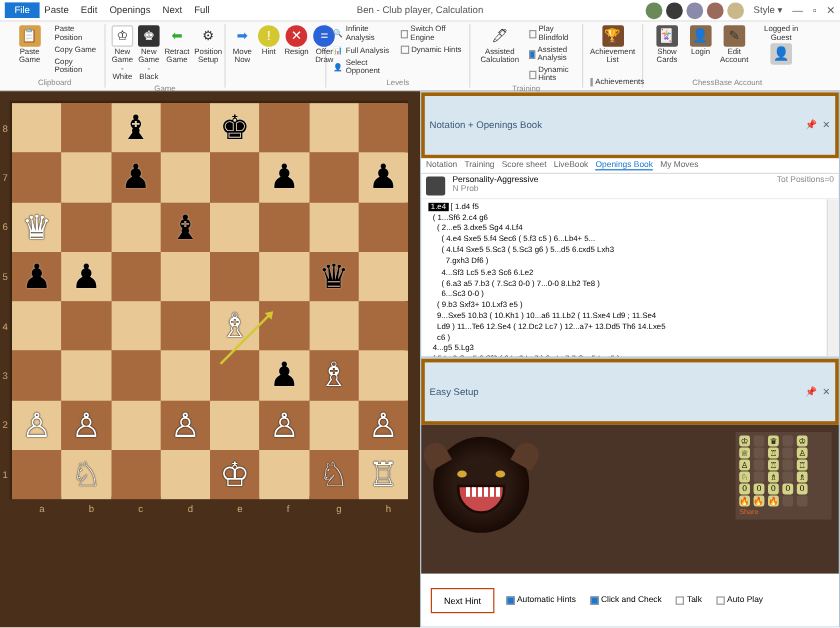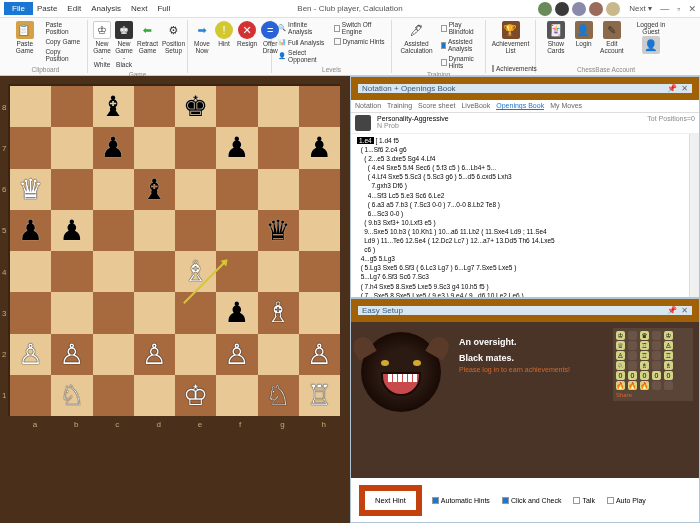--- a/index.html
+++ b/index.html
@@ -25,21 +25,21 @@
 .board-area{position:relative;padding:8px}
 .board{width:332px;height:332px;position:relative;border:2px solid #3a2512;background:conic-gradient(#deb887 25%,#8b5a2b 0 50%,#deb887 0 75%,#8b5a2b 0) 0 0/25% 25%}
 .board{background:repeating-conic-gradient(#d9a864 0 25%,#9c6438 0 50%) 0 0/82.5px 82.5px}
 .sq{position:absolute;width:41.25px;height:41.25px;display:flex;align-items:center;justify-content:center;font-size:28px;font-family:"Segoe UI Symbol",sans-serif}
 .wp{color:#fff;text-shadow:0 0 1px #000,0 0 1px #000}
 .bp{color:#000;text-shadow:0 0 1px #fff}
 .coord{position:absolute;font-size:8px;color:#c9a876}
 .arrow{position:absolute;width:60px;height:2px;background:#d4c832;transform:rotate(-45deg);left:175px;top:205px;pointer-events:none}
 .arrow:after{content:"";position:absolute;right:-2px;top:-3px;border-left:6px solid #d4c832;border-top:4px solid transparent;border-bottom:4px solid transparent}
 .right{width:350px;display:flex;flex-direction:column}
-.panel-head{background:#d8e6f0;border:7px solid #a16207;padding:0 4px;font-size:8px;color:#3a5a78;display:flex;justify-content:space-between;align-items:center}
+.panel-head{background:#d8e6f0;border:3px solid #a16207;padding:20px 4px;font-size:8px;color:#3a5a78;display:flex;justify-content:space-between;align-items:center}
 .panel-head .btns{display:flex;gap:4px;color:#666}
 .ob-panel{height:222px;border:1px solid #b0c4d4;display:flex;flex-direction:column}
 .ob-tabs{display:flex;gap:6px;padding:2px 4px;font-size:7px;border-bottom:1px solid #ddd;background:#fff}
 .ob-tabs span{color:#666}
 .ob-tabs .active{color:#1976d2;border-bottom:1px solid #1976d2}
 .ob-header{padding:2px 4px;display:flex;gap:6px;border-bottom:1px solid #eee;font-size:7px}
 .ob-header .bull{width:16px;height:16px;background:#444;border-radius:2px}
 .ob-content{flex:1;overflow:hidden;padding:2px 6px;font-size:6.5px;line-height:1.4;font-family:Arial;position:relative;white-space:pre-wrap}
 .ob-content .tag{background:#000;color:#fff;padding:0 2px;font-size:6.5px}
 .ob-scroll{position:absolute;right:0;top:0;bottom:0;width:10px;background:#f0f0f0;border-left:1px solid #ddd}
@@ -50,46 +50,46 @@
 .bull-face:after{content:"";position:absolute;width:20px;height:20px;background:#5a3a28;border-radius:50% 50% 0 0;right:-8px;top:5px;transform:rotate(30deg)}
 .bull-mouth{position:absolute;width:40px;height:24px;background:#c94a4a;border-radius:0 0 20px 20px;left:20px;top:40px;border:2px solid #1a0a05}
 .bull-teeth{position:absolute;width:30px;height:8px;background:repeating-linear-gradient(90deg,#fff 0 4px,transparent 4px 5px);left:5px;top:0}
 .bull-eye{position:absolute;width:8px;height:6px;background:#d4a832;border-radius:50%;top:28px}
 .eg-msg{padding:14px 8px;color:#fff;font-size:9px;line-height:1.5}
 .eg-msg .login{color:#d4682a;font-size:7px}
 .eg-grid{position:absolute;right:6px;top:6px;width:80px;background:#5a4438;padding:3px;font-size:7px}
 .eg-row{display:flex;gap:3px;margin-bottom:1px}
 .eg-cell{width:9px;height:9px;border-radius:2px;display:flex;align-items:center;justify-content:center;font-size:7px}
 .eg-bottom{height:44px;background:#fff;display:flex;align-items:center;padding:4px 8px;gap:10px}
-.eg-btn{border:6px solid #c2410c;background:#fff;padding:5px 10px;font-size:7.5px}
+.eg-btn{border:1px solid #c2410c;background:#fff;padding:5px 10px;font-size:7.5px}
 .eg-opts{display:flex;flex-wrap:wrap;gap:3px 12px;font-size:7px}
 .eg-opts label{display:flex;align-items:center;gap:2px}
 .eg-opts .chk.on{background:#1976d2}
 </style>
 </head>
 <body>
 
 <div class="titlebar">
   <span class="file">File</span>
   <div class="menu">
     <span>Paste</span>
     <span>Edit</span>
-    <span>Analysis</span>
+    <span>Openings</span>
     <span>Next</span>
     <span>Full</span>
   </div>
   <span class="title">Ben - Club player, Calculation</span>
   <div class="avatars">
     <span style="background:#6a8a5a"></span>
       <span style="background:#3a3a3a"></span>
       <span style="background:#8a8aaa"></span>
       <span style="background:#9a6a5a"></span>
       <span style="background:#c9b88a"></span>
   </div>
-  <span class="style">Next ▾</span>
+  <span class="style">Style ▾</span>
   <div class="winbtns">
     <span>—</span>
     <span>▫</span>
     <span>✕</span>
   </div>
 </div>
 
 <div class="ribbon">
   <div class="rgroup" style="width:84px">
     <div class="content">
@@ -409,25 +409,20 @@
           </div>
         </div>
       <div class="eg-top">
         <div class="bull-face">
           <div class="bull-eye" style="left:20px"></div>
             <div class="bull-eye" style="right:20px"></div>
           <div class="bull-mouth">
               <div class="bull-teeth"></div>
             </div>
         </div>
-        <div class="eg-msg">
-          <div style="font-weight:bold">An oversight.</div>
-          <div style="font-weight:bold;margin-top:2px">Black mates.</div>
-          <div class="login">Please log in to earn achievements!</div>
-        </div>
         <div class="eg-grid" id="eggrid">
             <div class="eg-row">
               <div class="eg-cell" style="background: rgb(212, 212, 136);">♔</div>
               <div class="eg-cell" style="background: rgb(106, 84, 72);"></div>
               <div class="eg-cell" style="background: rgb(212, 212, 136);">♛</div>
               <div class="eg-cell" style="background: rgb(106, 84, 72);"></div>
               <div class="eg-cell" style="background: rgb(212, 212, 136);">♔</div>
             </div>
             <div class="eg-row">
               <div class="eg-cell" style="background: rgb(212, 212, 136);">♕</div>

